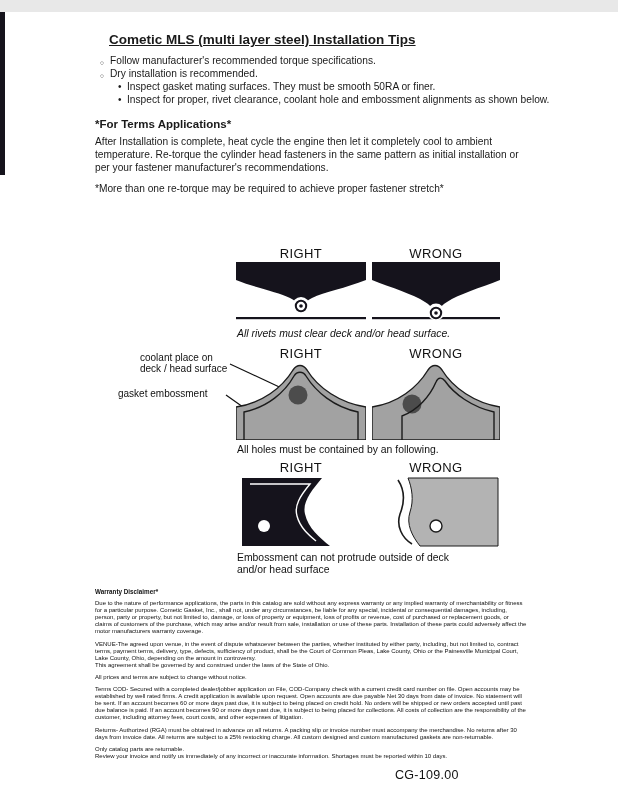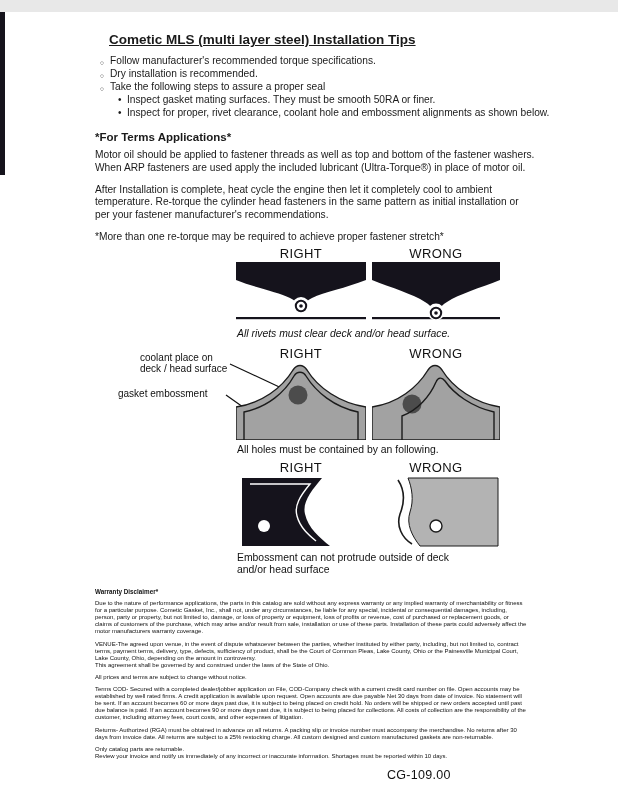--- a/index.html
+++ b/index.html
@@ -32,40 +32,38 @@
   .caption { position:absolute; left:237px; font-size:10.4px; color:#111; line-height:11.5px; }
 
   .callout { position:absolute; font-size:10px; line-height:11px; color:#111; }
   .arrows { position:absolute; left:218px; top:110px; }
 
   .fineprint { position:absolute; left:95px; top:576px; width:432px; font-size:6px; line-height:7.1px; color:#111; }
   .fp-head { font-weight:bold; font-size:6.3px; margin:0 0 5px 0; }
   .fp { margin:0 0 5px 0; }
   .fp-tight { margin:0; }
 
-  .doc-number { position:absolute; left:387px; top:756px; font-size:12.5px; letter-spacing:0.3px; color:#111; }
+  .doc-number { position:absolute; left:395px; top:756px; font-size:12.5px; letter-spacing:0.3px; color:#111; }
 </style>
 </head>
 <body>
 
 <div class="page">
 
   <div class="scan-edge"></div>
 
   <div class="top-text">
     <h1 class="doc-title">Cometic MLS (multi layer steel) Installation Tips</h1>
     <ul class="bullets">
       <li class="lvl1">Follow manufacturer's recommended torque specifications.</li>
       <li class="lvl1">Dry installation is recommended.</li>
-      <li class="lvl1">Take the following steps to assure a proper seal</li>
       <li class="lvl2">Inspect gasket mating surfaces.  They must be smooth 50RA or finer.</li>
       <li class="lvl2">Inspect for proper, rivet clearance, coolant hole and embossment alignments as shown below.</li>
     </ul>
     <div class="diesel-heading">*For Terms Applications*</div>
-    <p class="para">Motor oil should be applied to fastener threads as well as top and bottom of the fastener washers. When ARP fasteners are used apply the included lubricant (Ultra-Torque®) in place of motor oil.</p>
     <p class="para">After Installation is complete, heat cycle the engine then let it completely cool to ambient temperature. Re-torque the cylinder head fasteners in the same pattern as initial installation or per your fastener manufacturer's recommendations.</p>
     <p class="para note">*More than one re-torque may be required to achieve proper fastener stretch*</p>
   </div>
 
   <div class="diagram-section">
 
     <div class="col-header hdr-right" style="top:2px;">RIGHT</div>
     <div class="col-header hdr-wrong" style="top:2px;">WRONG</div>
 
     <div class="panel" style="left:236px; top:18px;">

